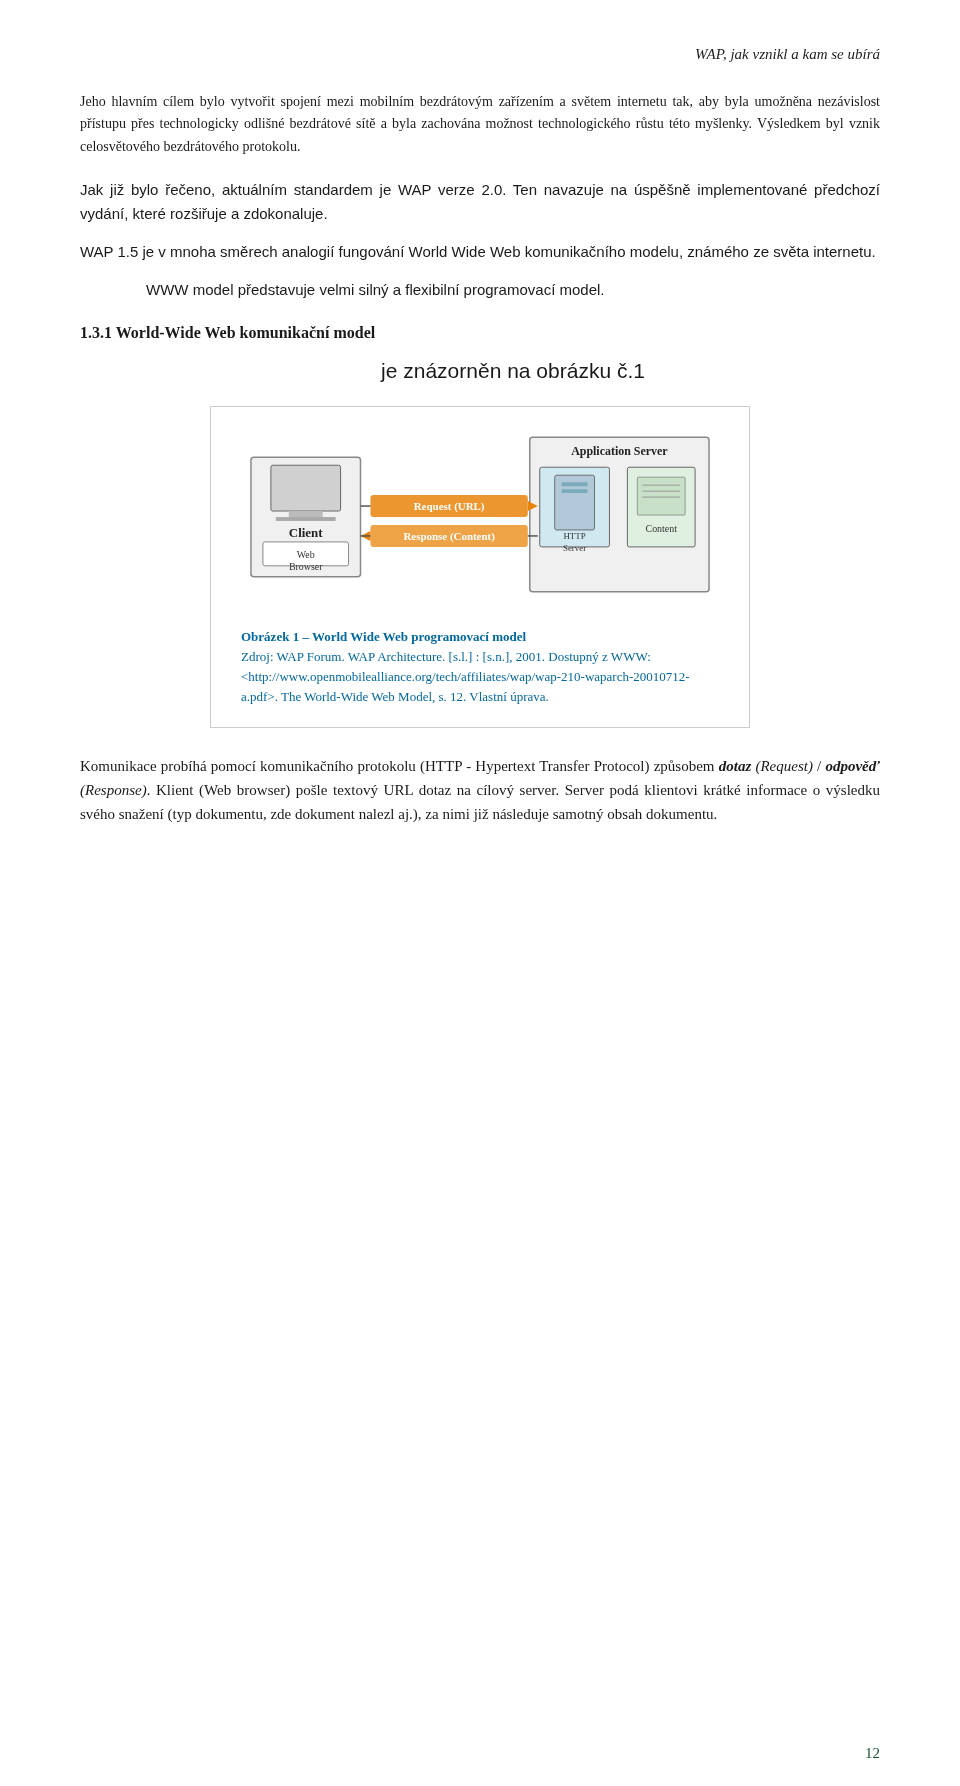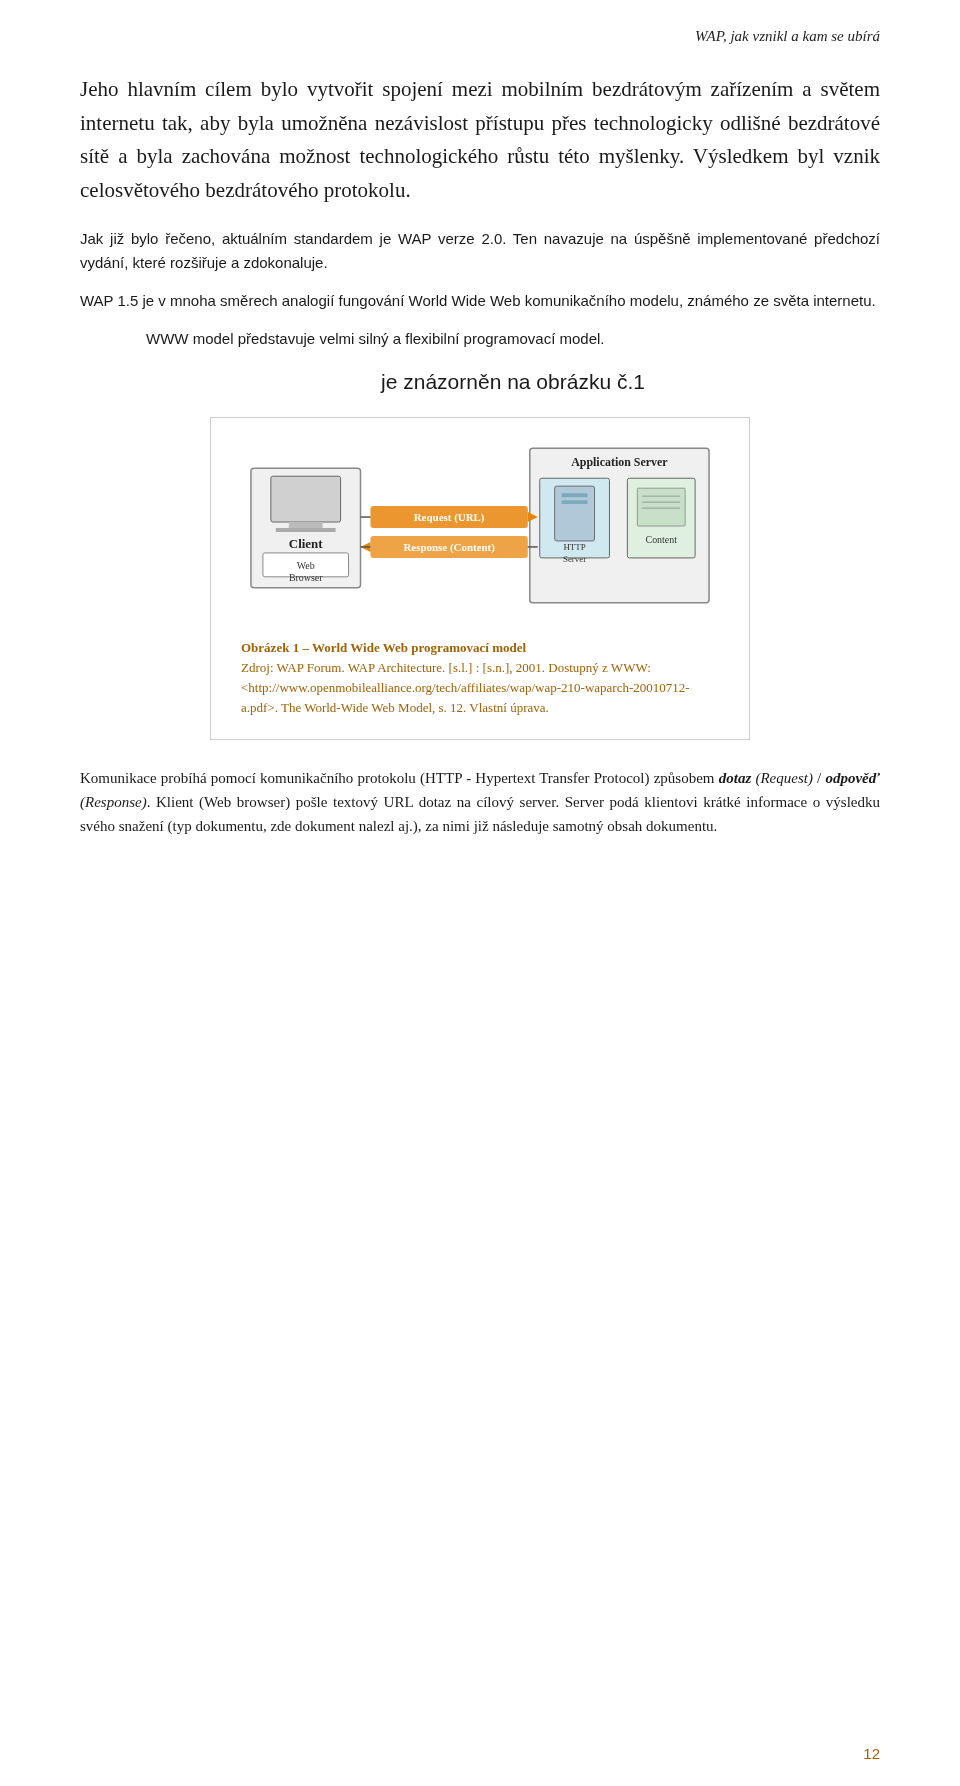--- a/index.html
+++ b/index.html
@@ -14,36 +14,36 @@
       font-size: 15px;
       color: #1a1a1a;
       width: 960px;
       min-height: 1786px;
     }
 
     .page {
       width: 960px;
       min-height: 1786px;
       background: #ffffff;
-      padding: 28px 80px 60px 80px;
+      padding: 46px 80px 60px 80px;
       position: relative;
     }
 
     .header-title {
       text-align: right;
       font-style: italic;
       font-size: 15px;
       color: #222;
       margin-bottom: 28px;
       font-family: "Times New Roman", Times, serif;
     }
 
     .intro-paragraph {
       text-align: justify;
-      font-size: 21px;
+      font-size: 14px;
       line-height: 1.6;
       margin-bottom: 20px;
       font-family: "Times New Roman", Times, serif;
     }
 
     .section-heading {
       font-size: 17px;
       font-weight: bold;
       margin-top: 24px;
       margin-bottom: 14px;
@@ -85,21 +85,21 @@
 
     
     .diagram-svg-area {
       width: 100%;
       display: flex;
       justify-content: center;
     }
 
     .figure-caption {
       font-size: 13px;
-      color: #a16207;
+      color: #0369a1;
       margin-top: 10px;
       line-height: 1.55;
       font-family: "Times New Roman", Times, serif;
     }
 
     .figure-caption .caption-bold {
       font-weight: bold;
     }
 
     .comm-paragraph {
@@ -119,22 +119,22 @@
     .bold-italic {
       font-weight: bold;
       font-style: italic;
     }
 
     .page-number {
       position: absolute;
       bottom: 24px;
       right: 80px;
       font-size: 15px;
-      font-family: Liberation Sans, sans-serif;
-      color: #a16207;
+      font-family: Liberation Serif, serif;
+      color: #14532d;
     }
 
     .indent-first {
       text-indent: 30px;
       margin-left: 36px;
     }
   </style>
 </head>
 <body>
 
@@ -154,20 +154,23 @@
   </p>
 
   <p class="body-paragraph">
     <span>WAP 1.5 je v mnoha směrech analogií fungování World Wide Web komunikačního modelu, známého ze světa internetu.</span>
   </p>
 
   <p class="body-paragraph indent-first">
     <span>WWW model představuje velmi silný a flexibilní programovací model.</span>
   </p>
 
+  <div class="subsection-heading">
+    <span>1.3.1  World-Wide Web komunikační model</span>
+  </div>
 
   <p class="sub-paragraph indent-first">
     <span>je znázorněn na obrázku č.1</span>
   </p>
 
   <div class="diagram-container">
     <div class="diagram-svg-area">
       <svg width="480" height="190" viewBox="0 0 480 190" xmlns="http://www.w3.org/2000/svg">
 
         <rect x="10" y="30" width="110" height="120" rx="3" ry="3" fill="#f0f0f0" stroke="#888" stroke-width="1.5"></rect>

